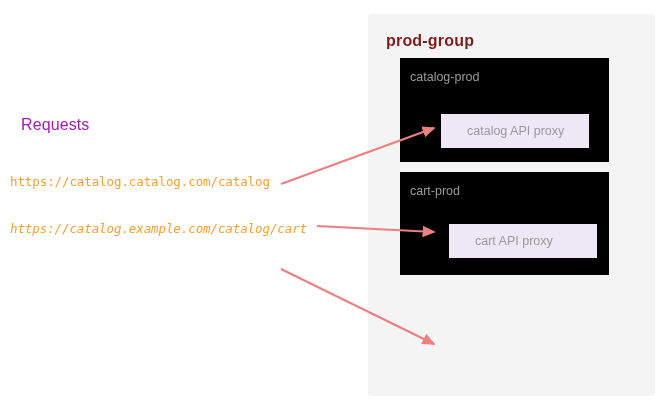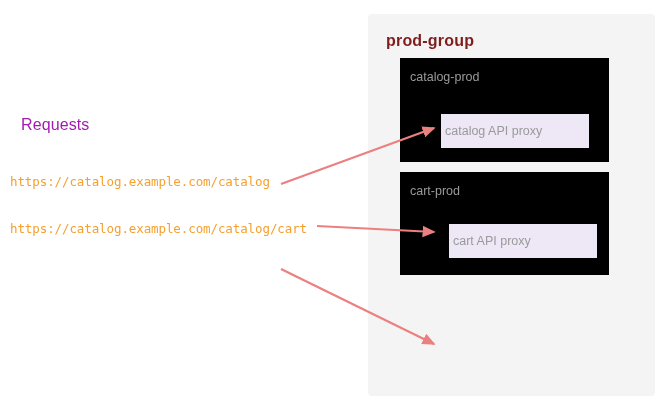--- a/index.html
+++ b/index.html
@@ -38,21 +38,21 @@
   .request-url {
     position: absolute;
     left: 10px;
     font-family: "DejaVu Sans Mono", "Liberation Mono", monospace;
     font-size: 12.5px;
     color: #f5a030;
     white-space: nowrap;
     letter-spacing: -0.1px;
   }
   .request-url.u0 { top: 174px; }
-  .request-url.u1 { top: 221px; }
+  .request-url.u1 { top: 221px; font-style: italic; }
   .request-url.u2 { top: 261px; }
 
   
   .group-panel {
     position: absolute;
     left: 368px;
     top: 14px;
     width: 287px;
     height: 382px;
     background: #f4f4f4;
@@ -100,42 +100,42 @@
     align-items: center;
     box-sizing: border-box;
   }
   .subgroup.s0 .proxy-box { top: 56px; }
   .subgroup.s1 .proxy-box { top: 52px; margin-left: 8px; }
   .subgroup.s2 .proxy-box { top: 59px; }
 
   .proxy-label {
     font-size: 12.5px;
     color: #9a9a9a;
-    padding-left: 4px;
+    padding-left: 26px;
     white-space: nowrap;
   }
 
   
   #arrows {
     position: absolute;
     left: 0;
     top: 0;
     width: 668px;
     height: 405px;
     pointer-events: none;
   }
 </style>
 </head>
 <body>
 
 <div id="canvas">
 
   <div class="requests-title">Requests</div>
 
-  <div class="request-url u0">https://catalog.example.com/catalog</div>
+  <div class="request-url u0">https://catalog.catalog.com/catalog</div>
 
   <div class="request-url u1">https://catalog.example.com/catalog/cart</div>
 
 
   <div class="group-panel">
 
     <div class="group-title">prod-group</div>
 
     <div class="subgroup s0">
       <div class="subgroup-title">catalog-prod</div>

